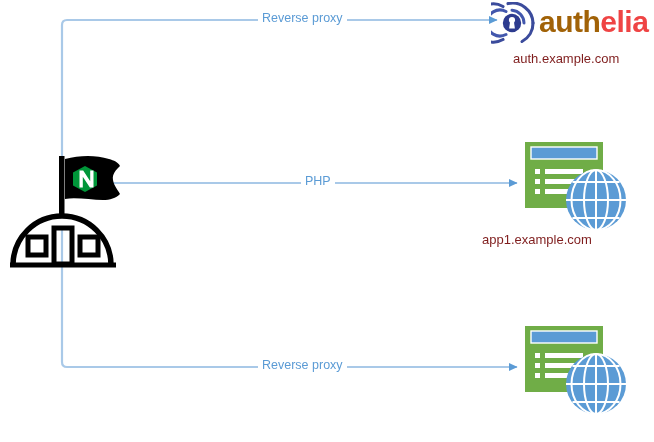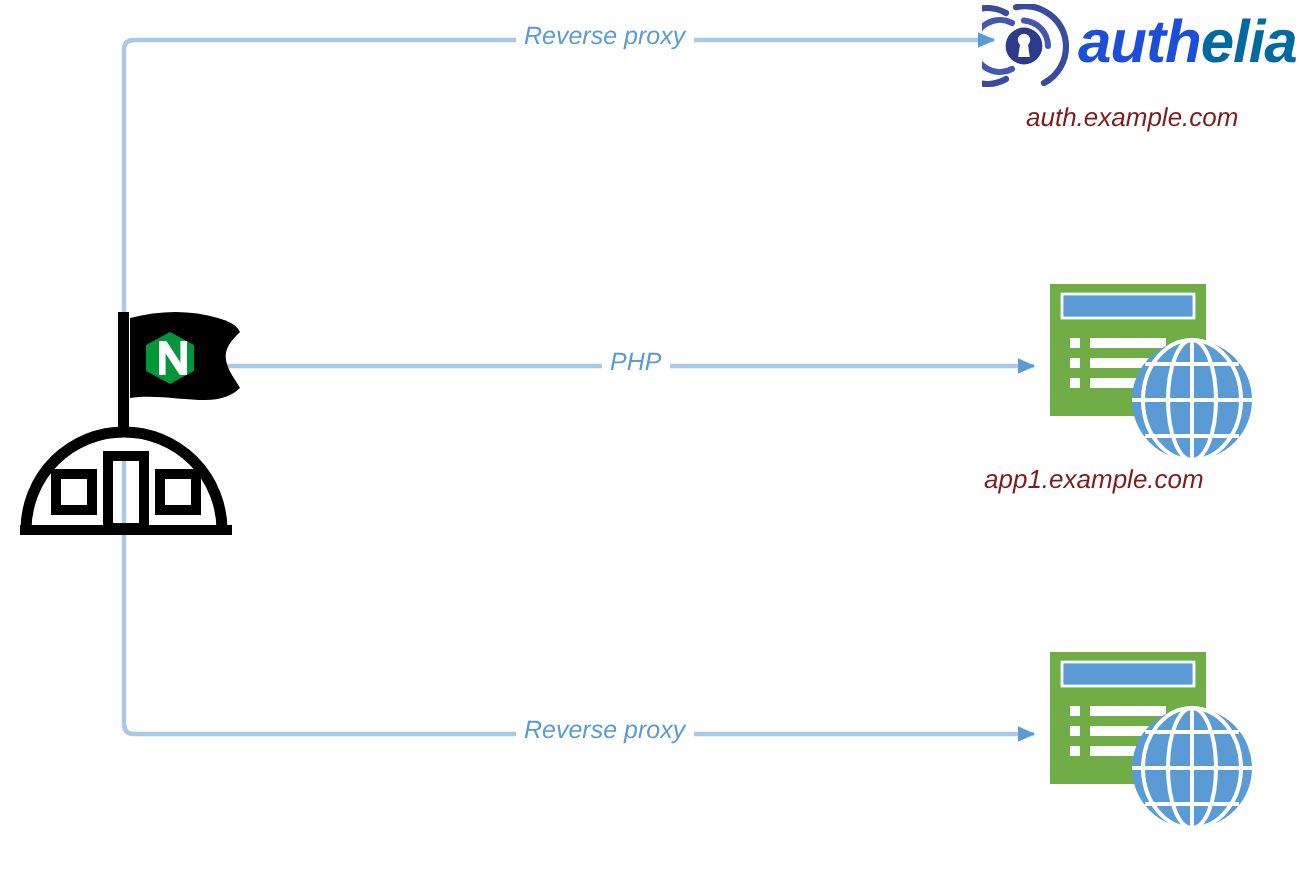--- a/index.html
+++ b/index.html
@@ -9,21 +9,20 @@
   }
   body {
     font-family: "Liberation Sans", sans-serif;
   }
   #canvas {
     position: relative;
     width: 654px;
     height: 442px;
     background: #ffffff;
     overflow: hidden;
-    font-style: italic;
   }
   .abs { position: absolute; }
 
   
   #connectors {
     position: absolute;
     left: 0; top: 0;
     width: 654px; height: 442px;
   }
 
@@ -44,21 +43,21 @@
 
   
   .node-caption {
     position: absolute;
     color: #7f1d1d;
     font-size: 13px;
     white-space: nowrap;
     font-family: "Liberation Sans", sans-serif;
   }
   #caption-auth { left: 513px; top: 51px; }
-  #caption-app1 { left: 492px; top: 232px; text-align: right; }
+  #caption-app1 { left: 482px; top: 232px; text-align: right; }
   #caption-app2 { left: 510px; top: 415px; }
 
   
   #nginx-node {
     left: 8px; top: 152px;
     width: 118px; height: 122px;
   }
   #nginx-svg { display: block; }
 
   
@@ -73,22 +72,22 @@
   }
   #authelia-wordmark {
     position: absolute;
     left: 48px; top: 5px;
     font-size: 30px;
     font-weight: bold;
     letter-spacing: -0.5px;
     line-height: 34px;
     font-family: "Liberation Sans", sans-serif;
   }
-  .wm-dark  { color: #1d4ed8; }
-  .wm-light { color: #0369a1; }
+  .wm-dark  { color: #a16207; }
+  .wm-light { color: #ef4444; }
 
   
   .app-node { width: 110px; height: 98px; }
   #app1-node { left: 521px; top: 138px; }
   #app2-node { left: 521px; top: 322px; }
 </style>
 </head>
 <body>
 
 <div id="canvas">

